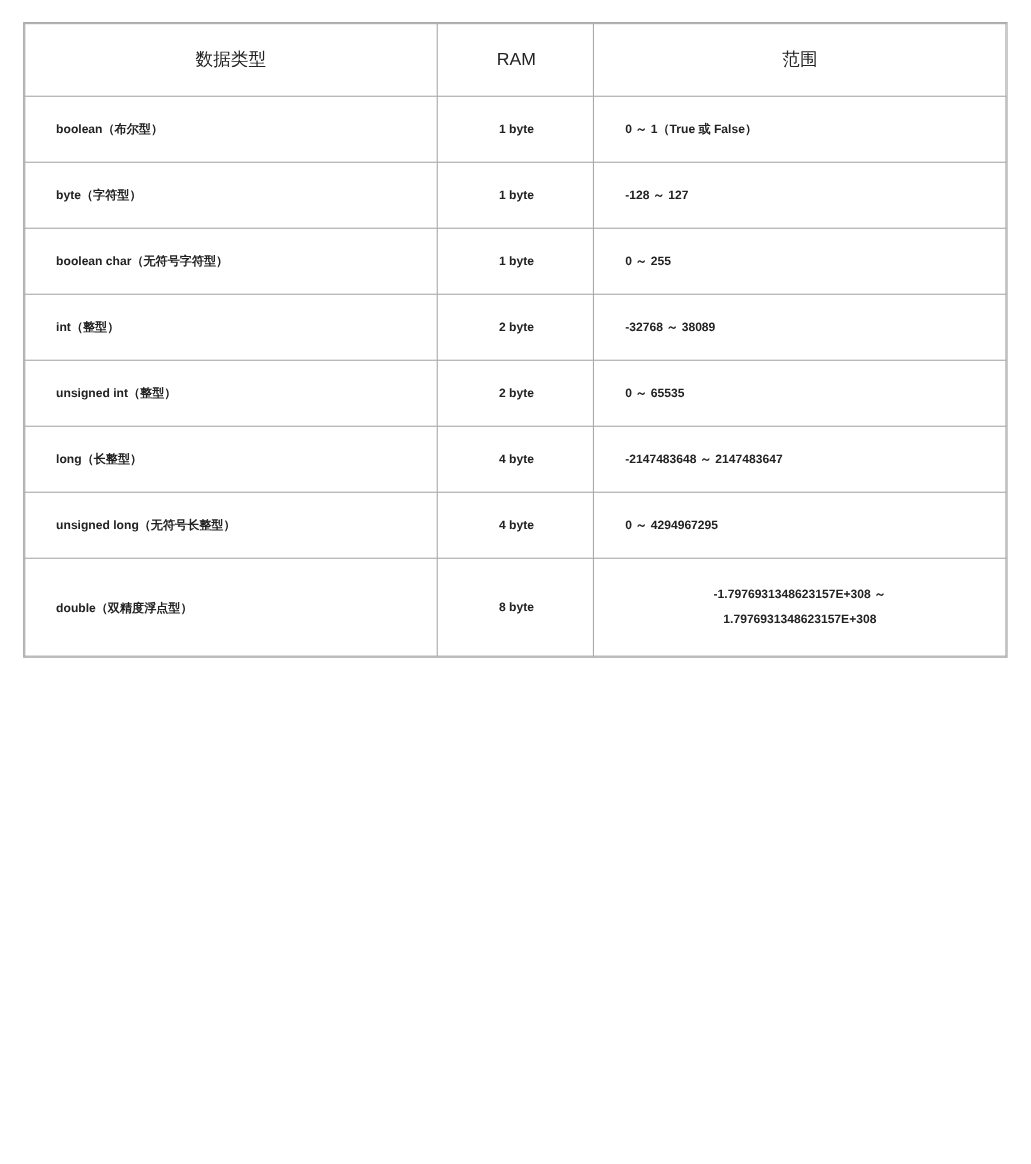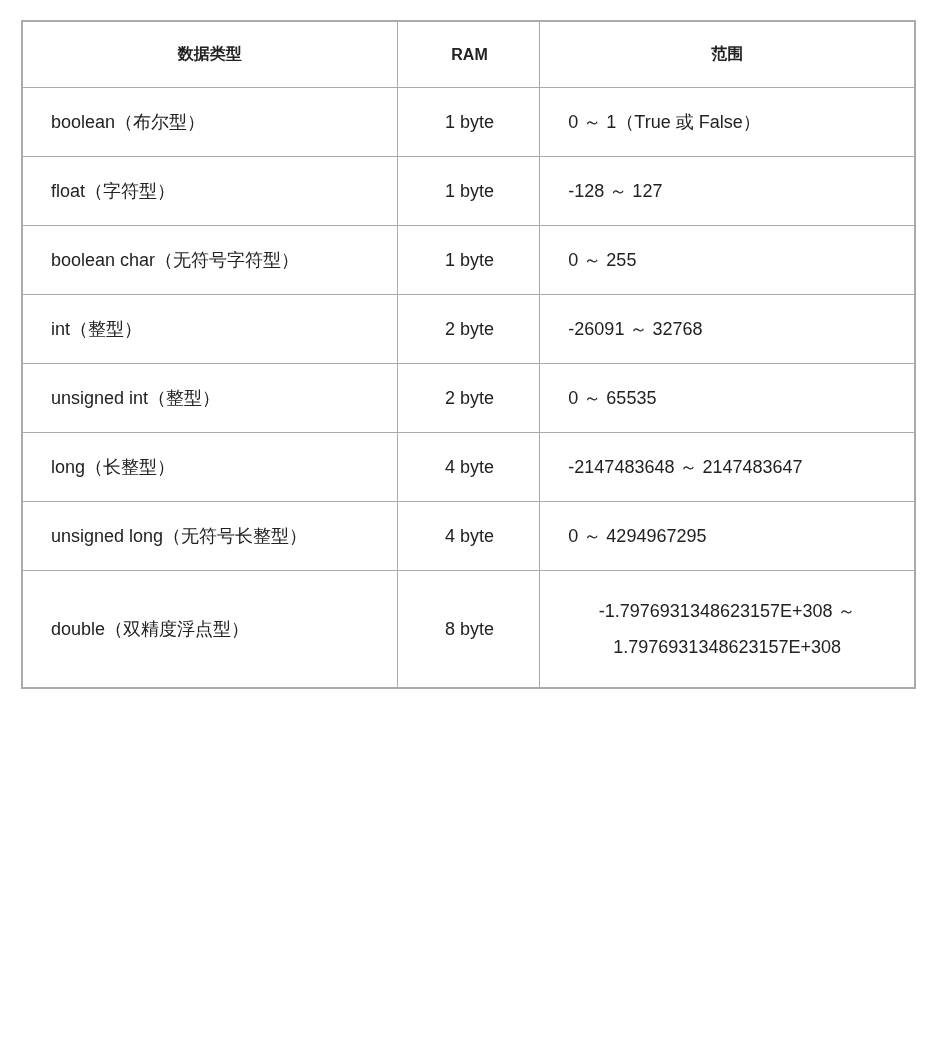--- a/index.html
+++ b/index.html
@@ -27,27 +27,27 @@
     table {
       width: 100%;
       border-collapse: collapse;
     }
     th, td {
       border: 1.5px solid #aaa;
       padding: 22px 28px;
       vertical-align: middle;
     }
     thead th {
-      font-weight: bold;
+      font-weight: normal;
       font-size: 16px;
       background: #fff;
     }
     tbody td {
-      font-size: 18px;
-      font-weight: normal;
+      font-size: 11px;
+      font-weight: bold;
     }
     .col-type {
       width: 42%;
     }
     .col-ram {
       width: 16%;
       text-align: center;
       padding-left: 30px;
     }
     .col-range {
@@ -70,33 +70,33 @@
         <th class="col-range">范围</th>
       </tr>
     </thead>
     <tbody id="table-body">
     <tr>
           <td class="col-type">boolean（布尔型）</td>
           <td class="col-ram">1 byte</td>
           <td class="col-range">0 ～ 1（True 或 False）</td>
         </tr>
         <tr>
-          <td class="col-type">float（字符型）</td>
+          <td class="col-type">byte（字符型）</td>
           <td class="col-ram">1 byte</td>
           <td class="col-range">-128 ～ 127</td>
         </tr>
         <tr>
           <td class="col-type">boolean char（无符号字符型）</td>
           <td class="col-ram">1 byte</td>
           <td class="col-range">0 ～ 255</td>
         </tr>
         <tr>
           <td class="col-type">int（整型）</td>
           <td class="col-ram">2 byte</td>
-          <td class="col-range">-26091 ～ 32768</td>
+          <td class="col-range">-32768 ～ 38089</td>
         </tr>
         <tr>
           <td class="col-type">unsigned int（整型）</td>
           <td class="col-ram">2 byte</td>
           <td class="col-range">0 ～ 65535</td>
         </tr>
         <tr>
           <td class="col-type">long（长整型）</td>
           <td class="col-ram">4 byte</td>
           <td class="col-range">-2147483648 ～ 2147483647</td>

